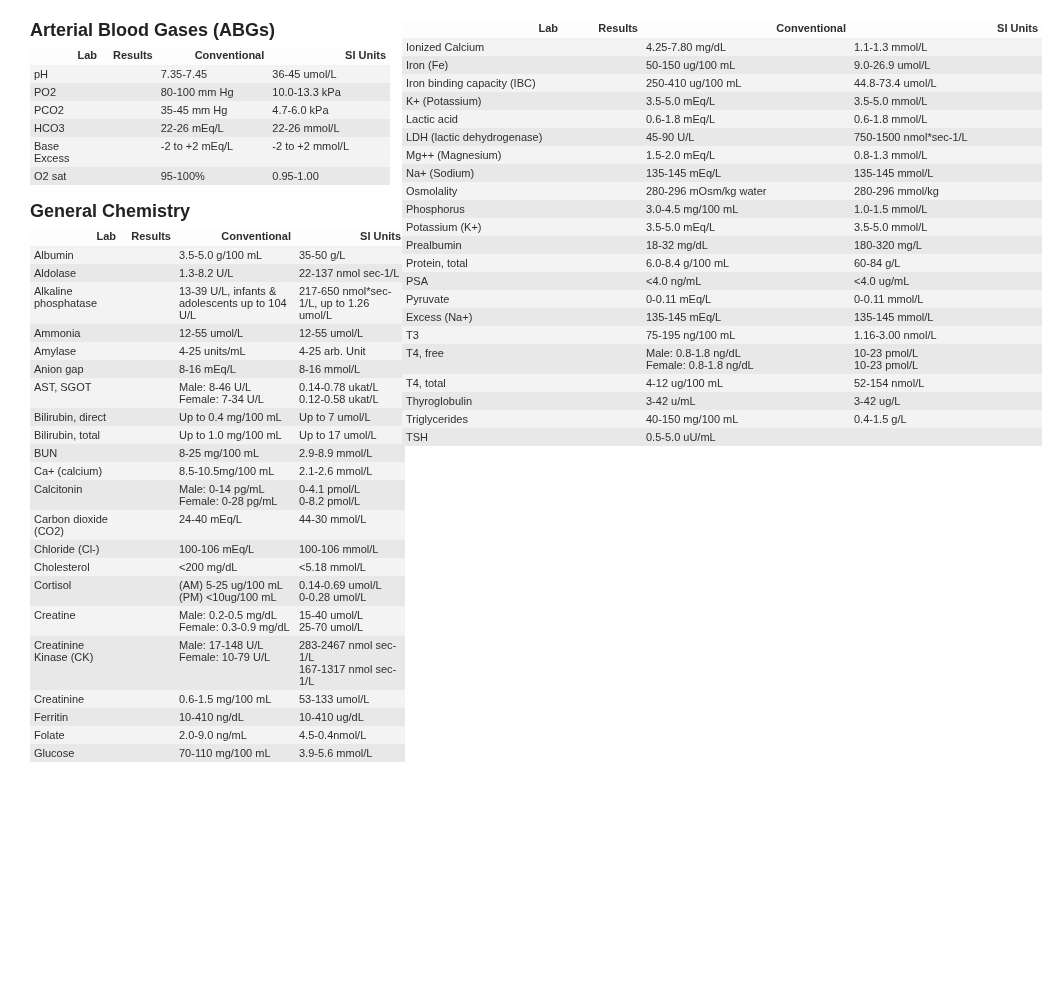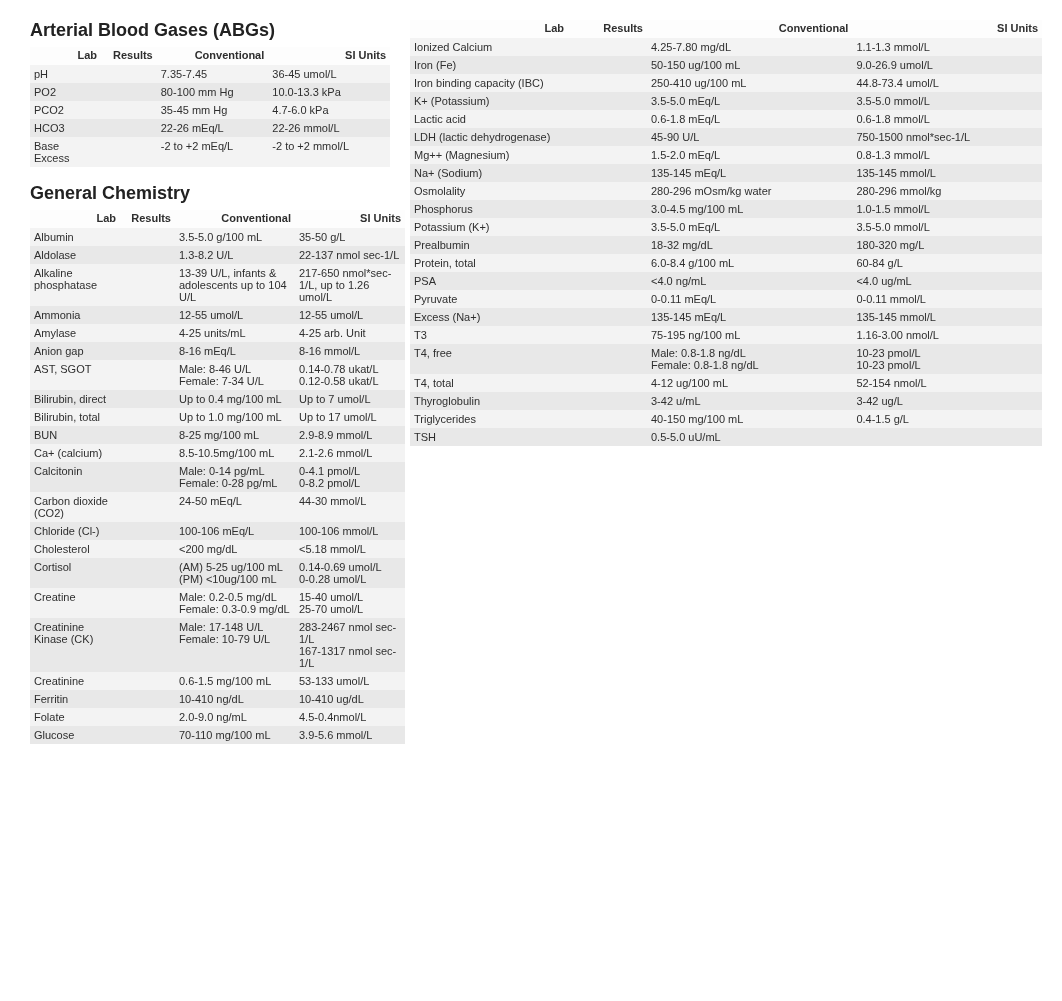--- a/index.html
+++ b/index.html
@@ -1,17 +1,17 @@
 <!DOCTYPE html>
 <html><head>
 <meta charset="utf-8">
 <style>
   html,body{margin:0;padding:0;background:#fff;font-family:Arial,Helvetica,sans-serif;color:#2e2e2e}
   body{width:1062px}
-  .page{display:flex;gap:20px;padding:20px 20px 40px 30px}
+  .page{display:flex;gap:12px;padding:20px 20px 40px 30px}
   .col{flex:1;min-width:0}
   .left{flex:0 0 360px}
   .right{flex:1}
   h2{font-size:18px;font-weight:700;margin:0 0 6px 0;color:#222}
   .sect{margin-bottom:16px}
   table{border-collapse:collapse;width:100%;table-layout:fixed}
   th{font-size:11px;font-weight:700;text-align:right;padding:2px 4px 4px 4px;vertical-align:top}
   td{font-size:11px;padding:3px 4px;vertical-align:top;word-wrap:break-word}
   tbody tr:nth-child(odd){background:#f3f3f3}
   tbody tr:nth-child(even){background:#e8e8e8}
@@ -77,20 +77,26 @@
               <td></td>
               <td>22-26 mEq/L</td>
               <td>22-26 mmol/L</td>
             </tr>
             <tr>
               <td>Base Excess</td>
               <td></td>
               <td>-2 to +2 mEq/L</td>
               <td>-2 to +2 mmol/L</td>
             </tr>
+            <tr>
+              <td>O2 sat</td>
+              <td></td>
+              <td>95-100%</td>
+              <td>0.95-1.00</td>
+            </tr>
           </tbody>
       </table>
     </div>
 
     <div class="sect">
       <h2>General Chemistry</h2>
       <table class="gc">
         <colgroup>
             <col class="c-lab">
             <col class="c-res">
@@ -174,21 +180,21 @@
             </tr>
             <tr>
               <td>Calcitonin</td>
               <td></td>
               <td>Male: 0-14 pg/mL<br>Female: 0-28 pg/mL</td>
               <td>0-4.1 pmol/L<br>0-8.2 pmol/L</td>
             </tr>
             <tr>
               <td>Carbon dioxide (CO2)</td>
               <td></td>
-              <td>24-50 mEq/L</td>
+              <td>24-40 mEq/L</td>
               <td>44-30 mmol/L</td>
             </tr>
             <tr>
               <td>Chloride (Cl-)</td>
               <td></td>
               <td>100-106 mEq/L</td>
               <td>100-106 mmol/L</td>
             </tr>
             <tr>
               <td>Cholesterol</td>

